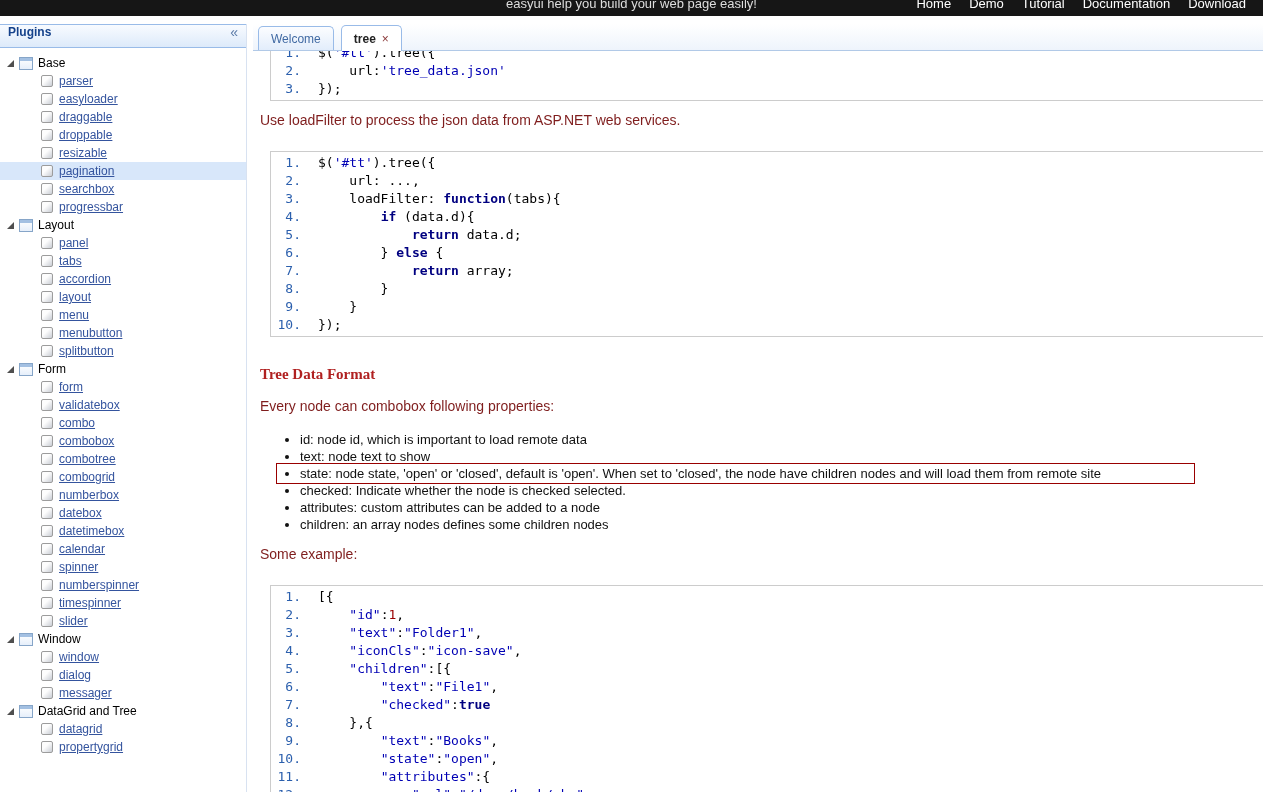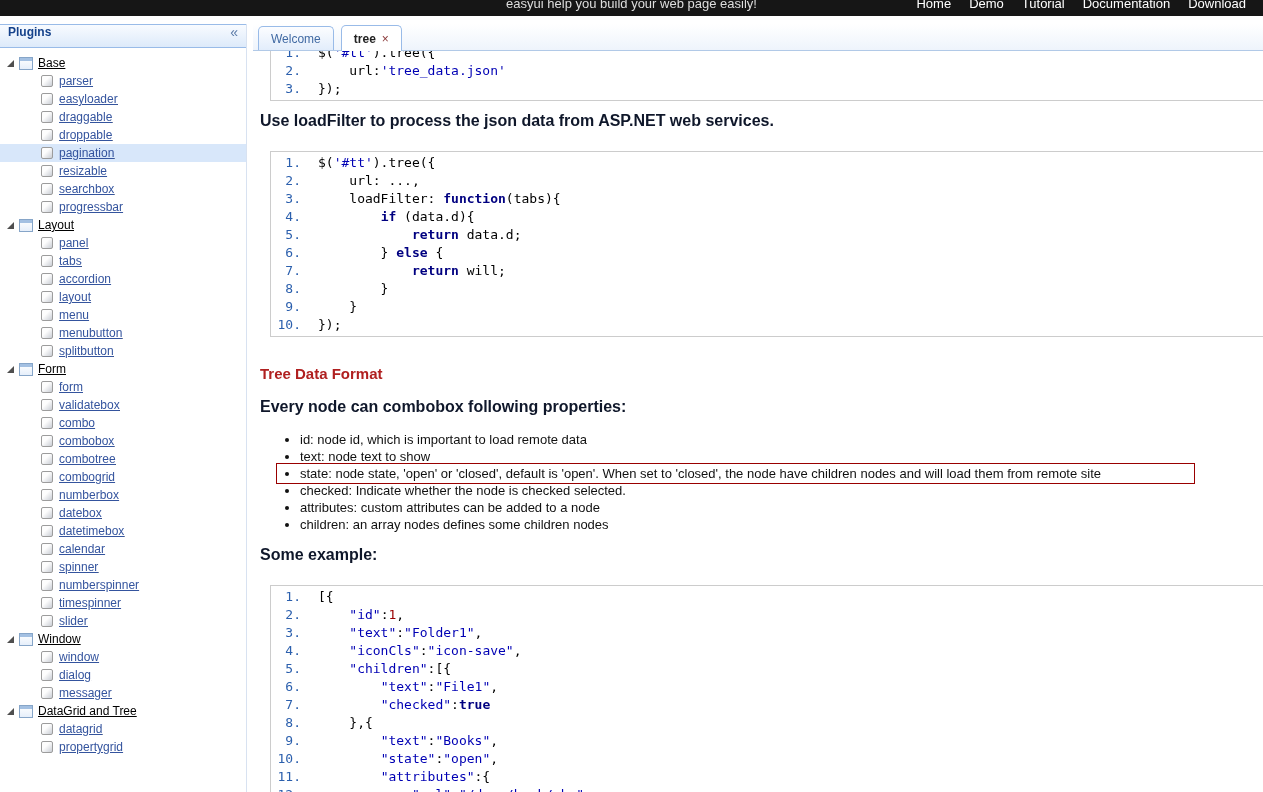--- a/index.html
+++ b/index.html
@@ -14,21 +14,21 @@
   .topbar-nav { position:absolute; right:17px; top:0; display:flex; gap:18px; }
   .nav-item { color:#ffffff; font-size:13px; cursor:pointer; white-space:nowrap; }
 
   
   .sidebar { position:absolute; left:0; top:24px; width:247px; bottom:0; background:#fff;
              border-right:1px solid #D8E2F1; }
   .sidebar-header { height:24px; border-top:1px solid #99BBE8; border-bottom:1px solid #99BBE8;
                     background:linear-gradient(#F8FBFF,#DDEAFA); display:flex; padding:0 8px; }
   .sidebar-title { color:#15428B; font-weight:bold; font-size:12px; }
   .collapse-btn { margin-left:auto; color:#5B7BA8; font-size:14px; line-height:14px; cursor:pointer; }
-  .tree { position:absolute; left:0; right:0; top:24px; bottom:0; overflow:hidden; padding-top:6px;text-decoration:underline; }
+  .tree { position:absolute; left:0; right:0; top:24px; bottom:0; overflow:hidden; padding-top:6px; }
   .tree-row { height:18px; display:flex; align-items:center; font-size:12px; white-space:nowrap; }
   .tree-row.cat { padding-left:7px; cursor:pointer; }
   .tree-row.leaf { padding-left:41px; cursor:pointer; }
   .tree-row.leaf.selected { background:#D8E7FA; }
   .tree-arrow { width:0; height:0; border-left:7px solid transparent; border-bottom:7px solid #4F4F4F;
                 margin-right:5px; flex:none; }
   .cat-icon { width:14px; height:13px; border:1px solid #86A5C8; background:linear-gradient(#fff,#E6EFFA);
               position:relative; margin-right:5px; flex:none; }
   .cat-icon::before { content:""; position:absolute; left:0; right:0; top:0; height:3px; background:#A3C0E2; }
   .cat-label { color:#000; }
@@ -54,26 +54,26 @@
   .codeblock.second { margin-top:23px; }
   .codeblock.third  { margin-top:23px; }
   .code-line { display:flex; height:18px; line-height:18px;
                font-family:"DejaVu Sans Mono","Liberation Mono",monospace; font-size:13px; white-space:pre; }
   .lineno { flex:none; width:30px; text-align:right; color:#2B5FAD; margin-right:17px; }
   .tk-p { color:#000000; }
   .tk-s { color:#0000B4; }
   .tk-k { color:#000080; font-weight:bold; }
   .tk-n { color:#9A0000; }
 
-  .para { font-size:16px; color:#0f172a; padding-left:7px; line-height:15px;font-weight:bold; }
+  .para { font-size:14px; color:#7f1d1d; padding-left:7px; line-height:15px; }
   .p1 { margin-top:12px; }
   .p2 { margin-top:16px; }
   .p3 { margin-top:14px; }
   .section-heading { margin-top:28px; padding-left:7px; font-size:15px; line-height:18px;
-                     color:#B02020; font-weight:bold; }
+                     color:#B02020; font-weight:bold;font-family:Liberation Serif, serif; }
   .props { margin-top:17px; padding-left:47px; list-style:disc; font-size:13px; color:#111; }
   .props li { line-height:17px; position:relative; }
   .props li.highlighted::after { content:""; position:absolute; left:-24px; top:-2px; width:917px; height:19px;
                                  border:1px solid #990000; pointer-events:none; }
 </style>
 </head>
 <body>
 
 <div class="screen">
 
@@ -110,27 +110,27 @@
           <span class="leaf-link">easyloader</span>
         </div>
         <div class="tree-row leaf">
           <span class="leaf-icon"></span>
           <span class="leaf-link">draggable</span>
         </div>
         <div class="tree-row leaf">
           <span class="leaf-icon"></span>
           <span class="leaf-link">droppable</span>
         </div>
+        <div class="tree-row leaf">
+          <span class="leaf-icon"></span>
+          <span class="leaf-link">resizable</span>
+        </div>
         <div class="tree-row leaf selected">
           <span class="leaf-icon"></span>
           <span class="leaf-link">pagination</span>
-        </div>
-        <div class="tree-row leaf">
-          <span class="leaf-icon"></span>
-          <span class="leaf-link">resizable</span>
         </div>
         <div class="tree-row leaf">
           <span class="leaf-icon"></span>
           <span class="leaf-link">searchbox</span>
         </div>
         <div class="tree-row leaf">
           <span class="leaf-icon"></span>
           <span class="leaf-link">progressbar</span>
         </div>
         <div class="tree-row cat">
@@ -277,21 +277,21 @@
         <div class="code-line"><span class="lineno">3.</span><span class="code-text"><span class="tk-p">});</span></span></div>
       </div>
     <p class="para p1">Use loadFilter to process the json data from ASP.NET web services.</p>
     <div class="codeblock second">
         <div class="code-line"><span class="lineno">1.</span><span class="code-text"><span class="tk-p">$(</span><span class="tk-s">'#tt'</span><span class="tk-p">).tree({</span></span></div>
         <div class="code-line"><span class="lineno">2.</span><span class="code-text"><span class="tk-p">    url: ...,</span></span></div>
         <div class="code-line"><span class="lineno">3.</span><span class="code-text"><span class="tk-p">    loadFilter: </span><span class="tk-k">function</span><span class="tk-p">(tabs){</span></span></div>
         <div class="code-line"><span class="lineno">4.</span><span class="code-text"><span class="tk-p">        </span><span class="tk-k">if</span><span class="tk-p"> (data.d){</span></span></div>
         <div class="code-line"><span class="lineno">5.</span><span class="code-text"><span class="tk-p">            </span><span class="tk-k">return</span><span class="tk-p"> data.d;</span></span></div>
         <div class="code-line"><span class="lineno">6.</span><span class="code-text"><span class="tk-p">        } </span><span class="tk-k">else</span><span class="tk-p"> {</span></span></div>
-        <div class="code-line"><span class="lineno">7.</span><span class="code-text"><span class="tk-p">            </span><span class="tk-k">return</span><span class="tk-p"> will;</span></span></div>
+        <div class="code-line"><span class="lineno">7.</span><span class="code-text"><span class="tk-p">            </span><span class="tk-k">return</span><span class="tk-p"> array;</span></span></div>
         <div class="code-line"><span class="lineno">8.</span><span class="code-text"><span class="tk-p">        }</span></span></div>
         <div class="code-line"><span class="lineno">9.</span><span class="code-text"><span class="tk-p">    }</span></span></div>
         <div class="code-line"><span class="lineno">10.</span><span class="code-text"><span class="tk-p">});</span></span></div>
       </div>
     <div class="section-heading">Tree Data Format</div>
     <p class="para p2">Every node can combobox following properties:</p>
     <ul class="props">
         <li>id: node id, which is important to load remote data</li>
         <li>text: node text to show</li>
         <li class="highlighted">state: node state, 'open' or 'closed', default is 'open'. When set to 'closed', the node have children nodes and will load them from remote site</li>

